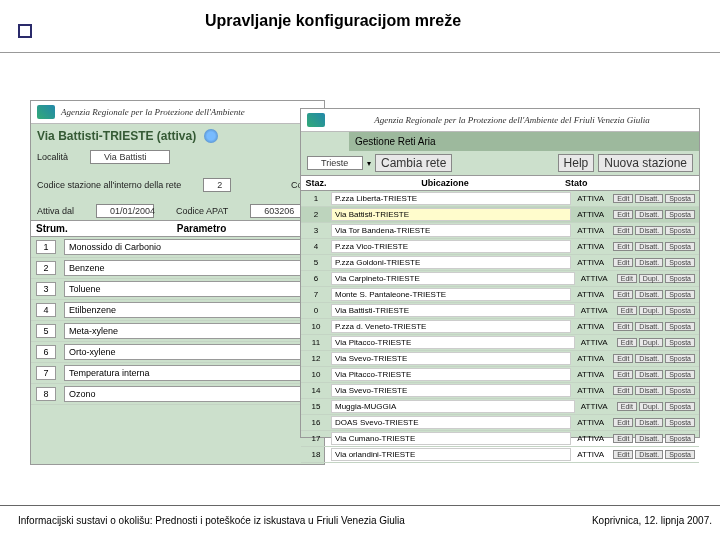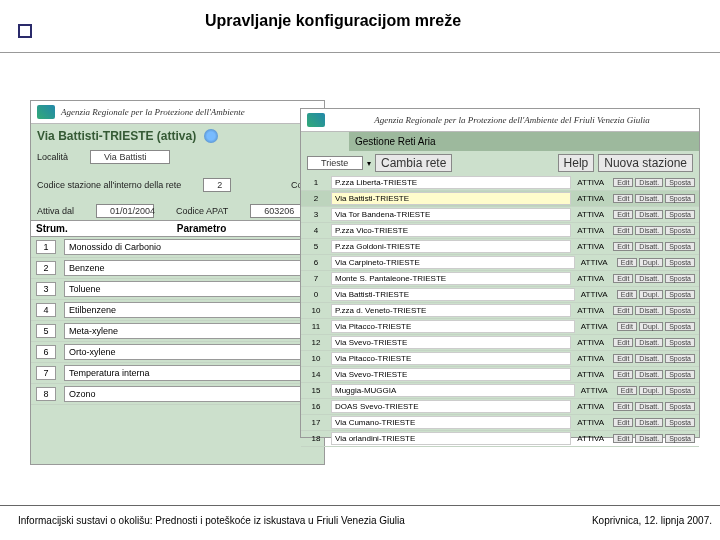--- a/index.html
+++ b/index.html
@@ -122,20 +122,26 @@
   </div>
   <div class="top-bar">Gestione Reti Aria</div>
   <div class="ctrl-row">
     <span class="inp" style="width:56px">Trieste</span>
     <span style="font-size:8px">▾</span>
     <span class="btn">Cambia rete</span>
     <span style="flex:1"></span>
     <span class="btn">Help</span>
     <span class="btn">Nuova stazione</span>
   </div>
+  <div class="rt-hdr">
+    <span class="c-staz">Staz.</span>
+    <span style="flex:1;text-align:center">Ubicazione</span>
+    <span class="c-stato">Stato</span>
+    <span style="width:96px"></span>
+  </div>
   <div id="right-rows">
         <div class="rt-row">
           <span class="c-staz">1</span>
           <span class="c-ubi">P.zza Liberta-TRIESTE</span>
           <span class="c-stato">ATTIVA</span>
           <span class="sbtn">Edit</span>
           <span class="sbtn">Disatt.</span>
           <span class="sbtn">Sposta</span>
         </div>
         <div class="rt-row sel-hl">

